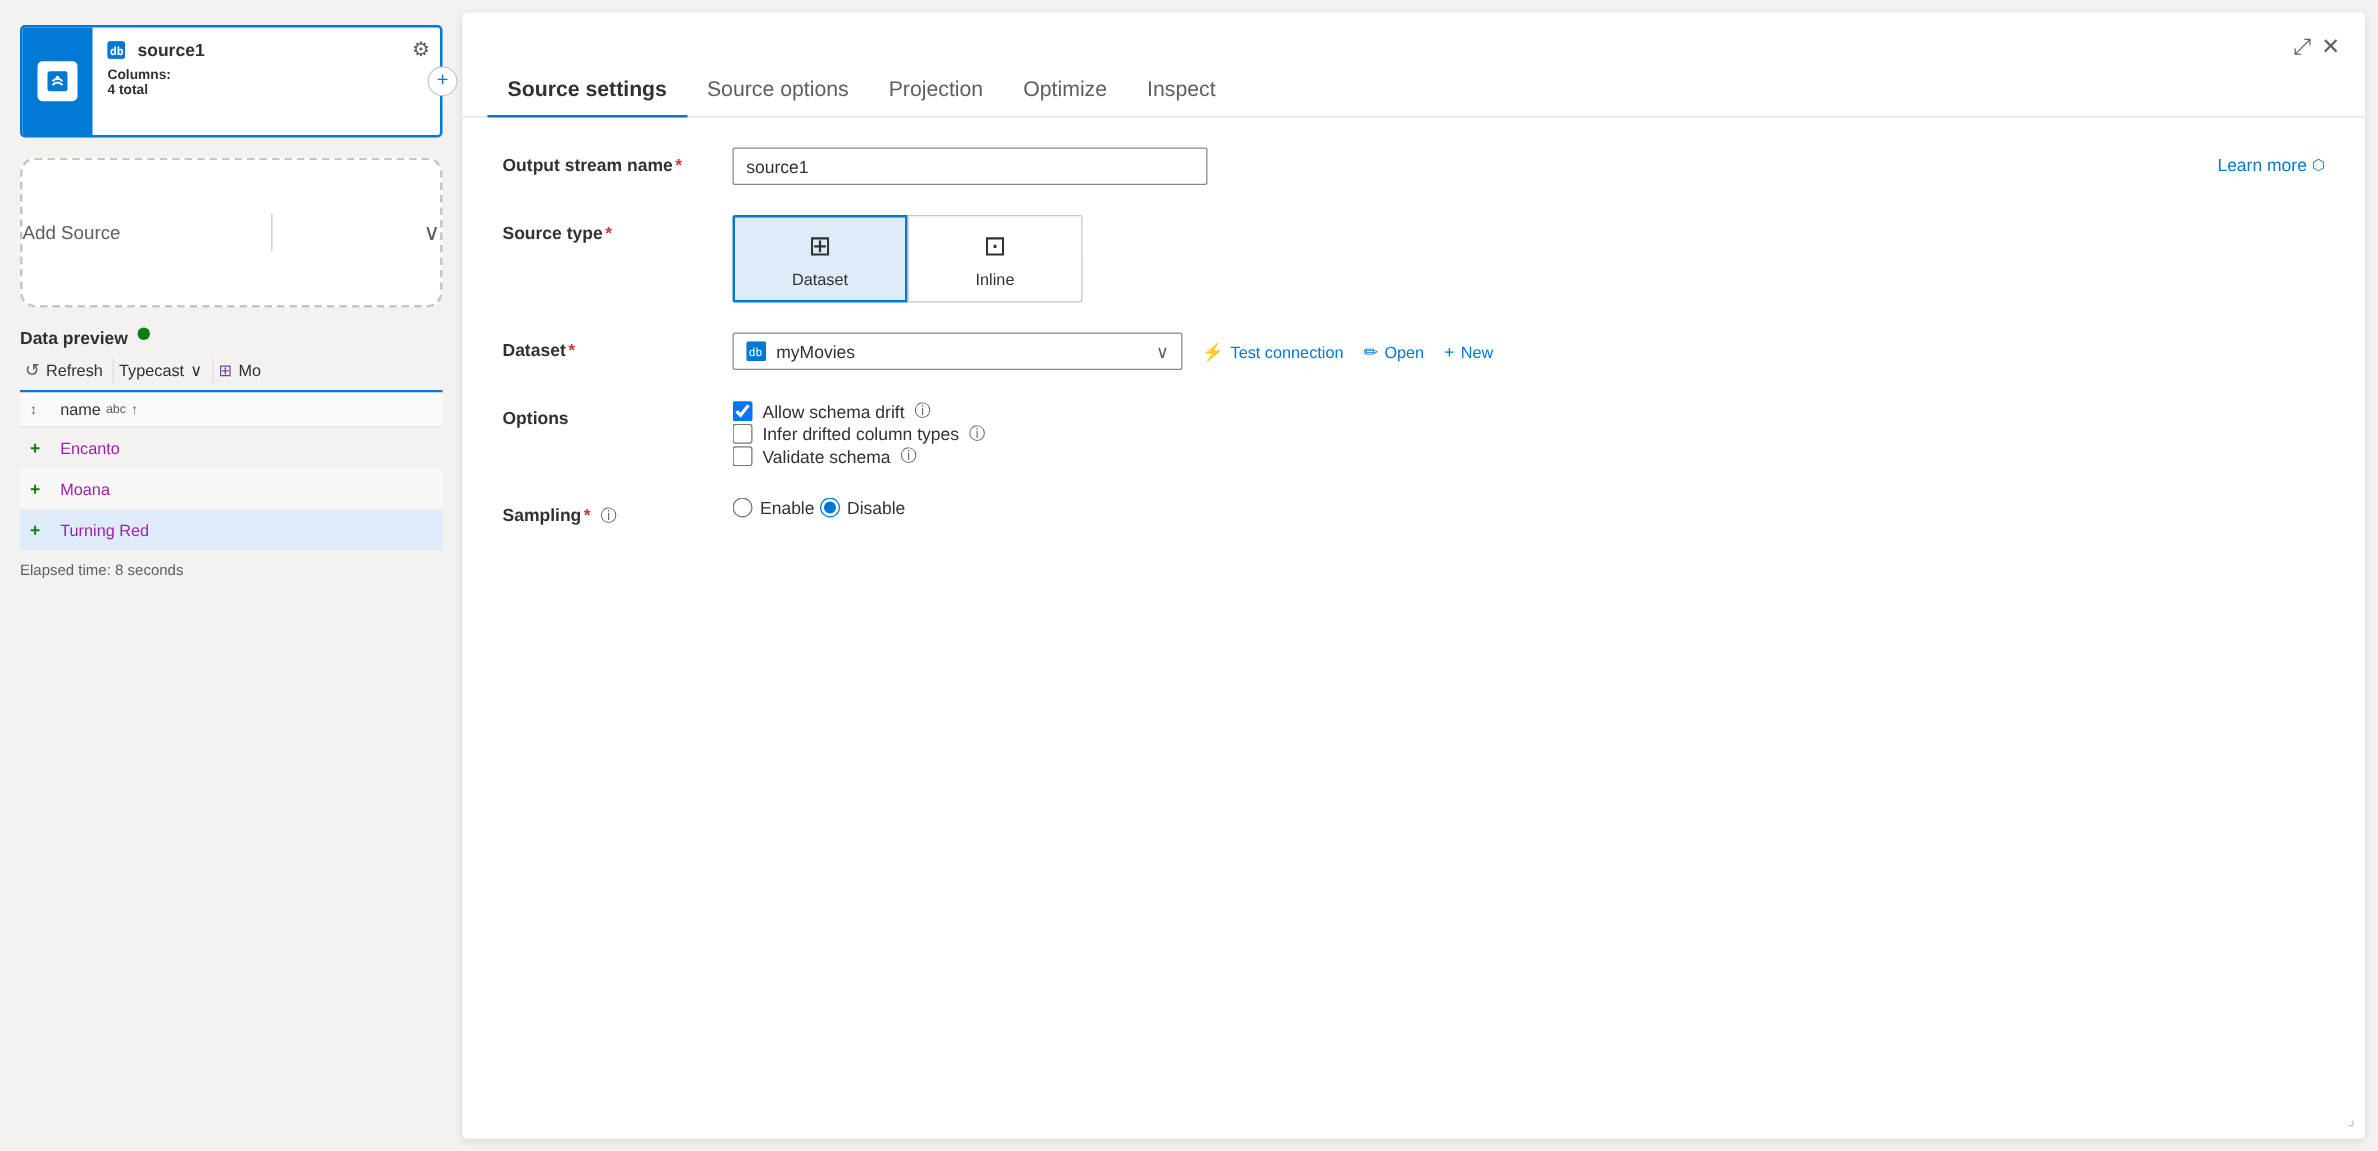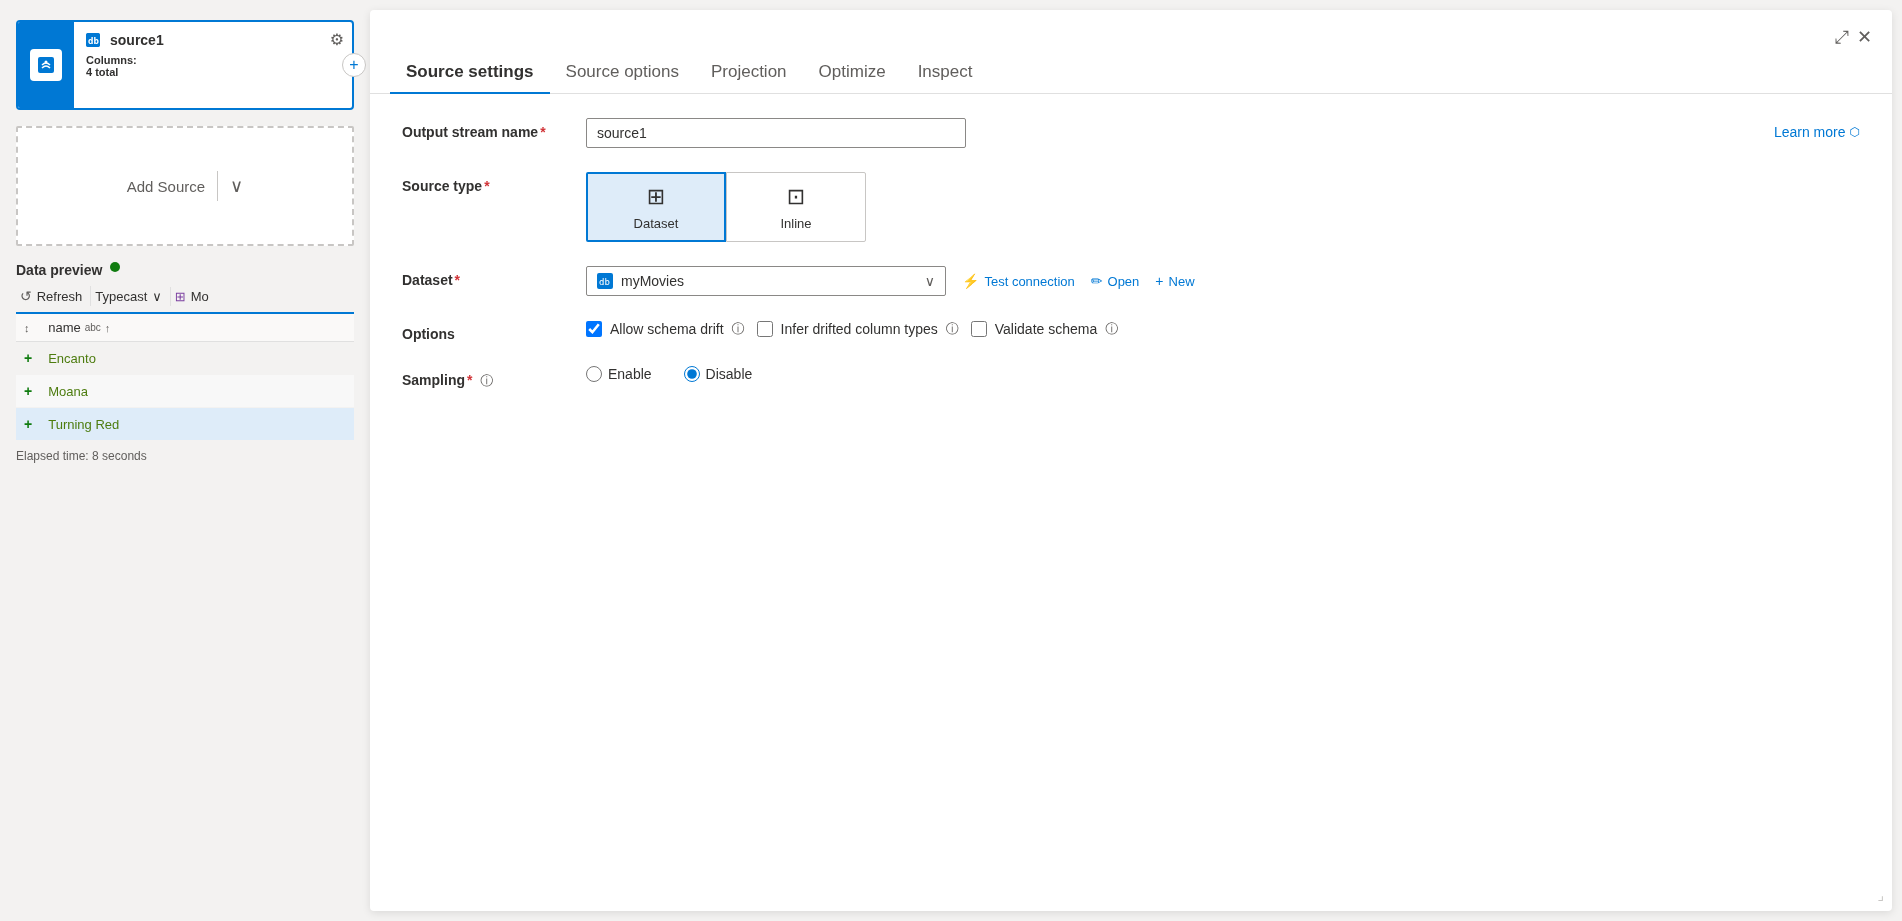--- a/index.html
+++ b/index.html
@@ -97,25 +97,25 @@
       justify-content: center;
       font-size: 16px;
       color: #0078d4;
       cursor: pointer;
       z-index: 10;
     }
 
     
     .add-source-box {
       border: 2px dashed #c8c6c4;
-      border-radius: 2px;
+      border-radius: 12px;
       height: 120px;
       display: flex;
       align-items: center;
-      justify-content: center;
+      justify-content: space-between;
       gap: 12px;
       cursor: pointer;
       background: #fff;
     }
     .add-source-text {
       font-size: 15px;
       color: #605e5c;
     }
     .add-source-divider {
       width: 1px;
@@ -179,21 +179,21 @@
       background: #faf9f8;
       border-bottom: 1px solid #e0e0e0;
       padding: 6px 8px;
       text-align: left;
       font-weight: 400;
       color: #323130;
     }
     .preview-table td {
       padding: 8px 8px;
       border-bottom: 1px solid #f3f2f1;
-      color: #4d7c0f;
+      color: #a21caf;
     }
     .preview-table tr:nth-child(even) td { background: #f8f8f8; }
     .preview-table tr.highlighted td { background: #deecf9; }
     .th-sort { display: flex; align-items: center; gap: 4px; }
     .sort-icon { color: #605e5c; font-size: 11px; }
     .elapsed-time {
       font-size: 12px;
       color: #605e5c;
       margin-top: 8px;
     }
@@ -351,22 +351,22 @@
       gap: 5px;
       font-size: 13px;
       color: #0078d4;
       cursor: pointer;
     }
     .dataset-action .action-icon { font-size: 14px; }
 
     
     .options-col {
       display: flex;
-      flex-direction: row;
-      gap: 12px;
+      flex-direction: column;
+      gap: 0;
     }
     .checkbox-row {
       display: flex;
       align-items: center;
       gap: 8px;
       font-size: 14px;
       color: #323130;
     }
     .checkbox-input {
       width: 16px;
@@ -376,21 +376,21 @@
     .info-icon {
       color: #605e5c;
       font-size: 13px;
       cursor: pointer;
     }
 
     
     .radio-row {
       display: flex;
       align-items: center;
-      gap: 32px;
+      gap: 4px;
       font-size: 14px;
       color: #323130;
     }
     .radio-option {
       display: flex;
       align-items: center;
       gap: 6px;
       cursor: pointer;
     }
     .radio-input {

